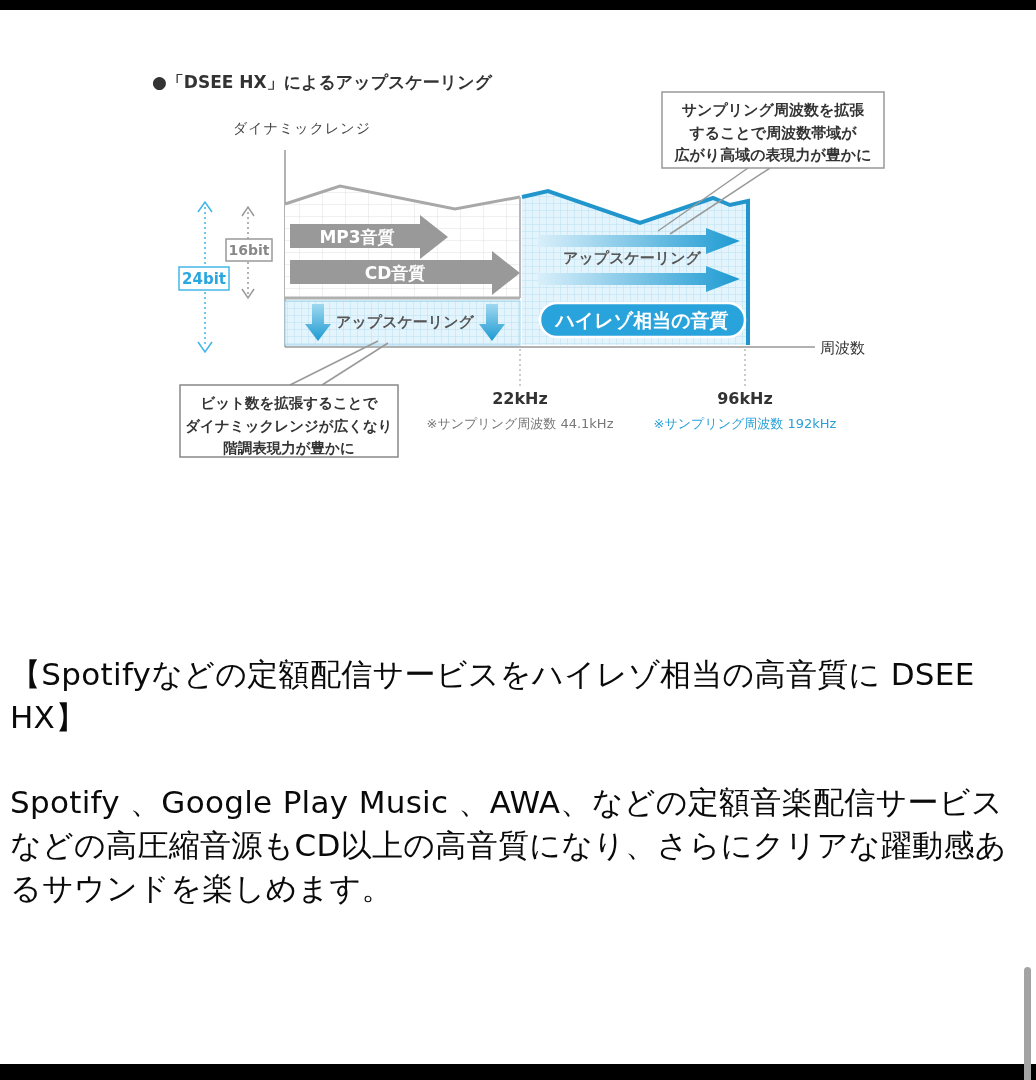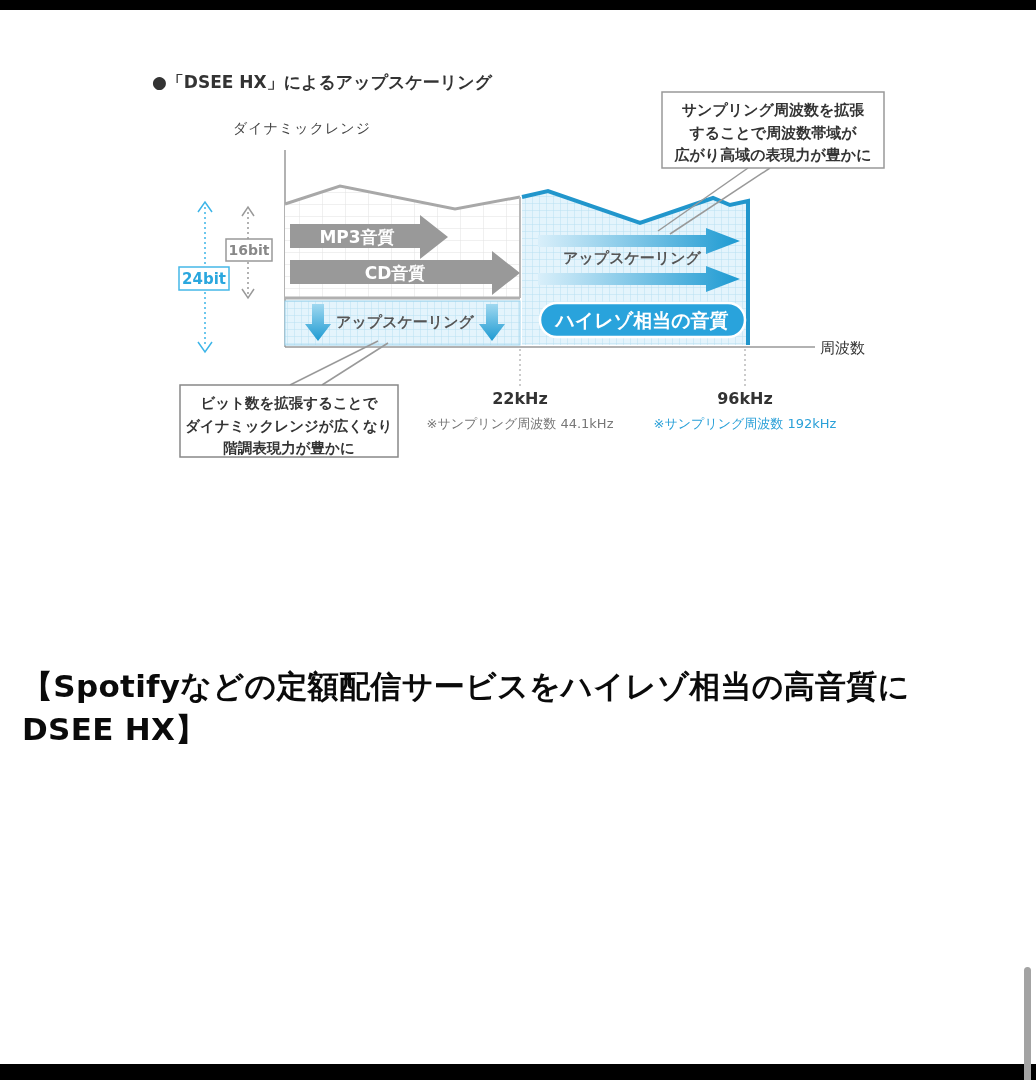--- a/index.html
+++ b/index.html
@@ -10,21 +10,21 @@
   }
   .letterbox{position:absolute;left:0;width:1036px;background:#000;}
   .letterbox.top{top:0;height:10px;}
   .letterbox.bottom{bottom:0;height:16px;}
   #diagram-svg{position:absolute;left:0;top:0;}
   .svgtext{font-family:"DejaVu Sans","Liberation Sans",sans-serif;}
   .textblock{
     position:absolute;left:10px;top:653px;width:1014px;
     color:#0a0a0a;font-size:31px;line-height:43px;letter-spacing:0.3px;
   }
-  .textblock p{margin:12px;font-weight:bold;}
+  .textblock p{margin:0;}
   .textblock .gap{height:42px;}
   #scrollbar-track{
     position:absolute;right:2px;top:480px;width:10px;height:420px;
   }
   #scrollbar-thumb{
     position:absolute;right:3px;top:487px;width:7px;height:406px;
     background:#a3a3a3;border-radius:4px;
   }
 </style>
 </head>
@@ -155,17 +155,18 @@
     <rect x="180" y="385" width="218" height="72" fill="#fff" stroke="#888" stroke-width="1.5"></rect>
     <text class="svgtext" x="289" y="408" font-size="14.5" font-weight="600" fill="#333" text-anchor="middle">ビット数を拡張することで</text>
     <text class="svgtext" x="289" y="431" font-size="14.5" font-weight="600" fill="#333" text-anchor="middle">ダイナミックレンジが広くなり</text>
     <text class="svgtext" x="289" y="453" font-size="14.5" font-weight="600" fill="#333" text-anchor="middle">階調表現力が豊かに</text>
   </g>
 </svg>
 
 <div class="textblock">
   <p>【Spotifyなどの定額配信サービスをハイレゾ相当の高音質に DSEE HX】</p>
   <div class="gap"></div>
+  <p>Spotify 、Google Play Music 、AWA、などの定額音楽配信サービスなどの高圧縮音源もCD以上の高音質になり、さらにクリアな躍動感あるサウンドを楽しめます。</p>
 </div>
 
 <div id="scrollbar-track">
   <div id="scrollbar-thumb"></div>
 </div>
 
 </body></html>

